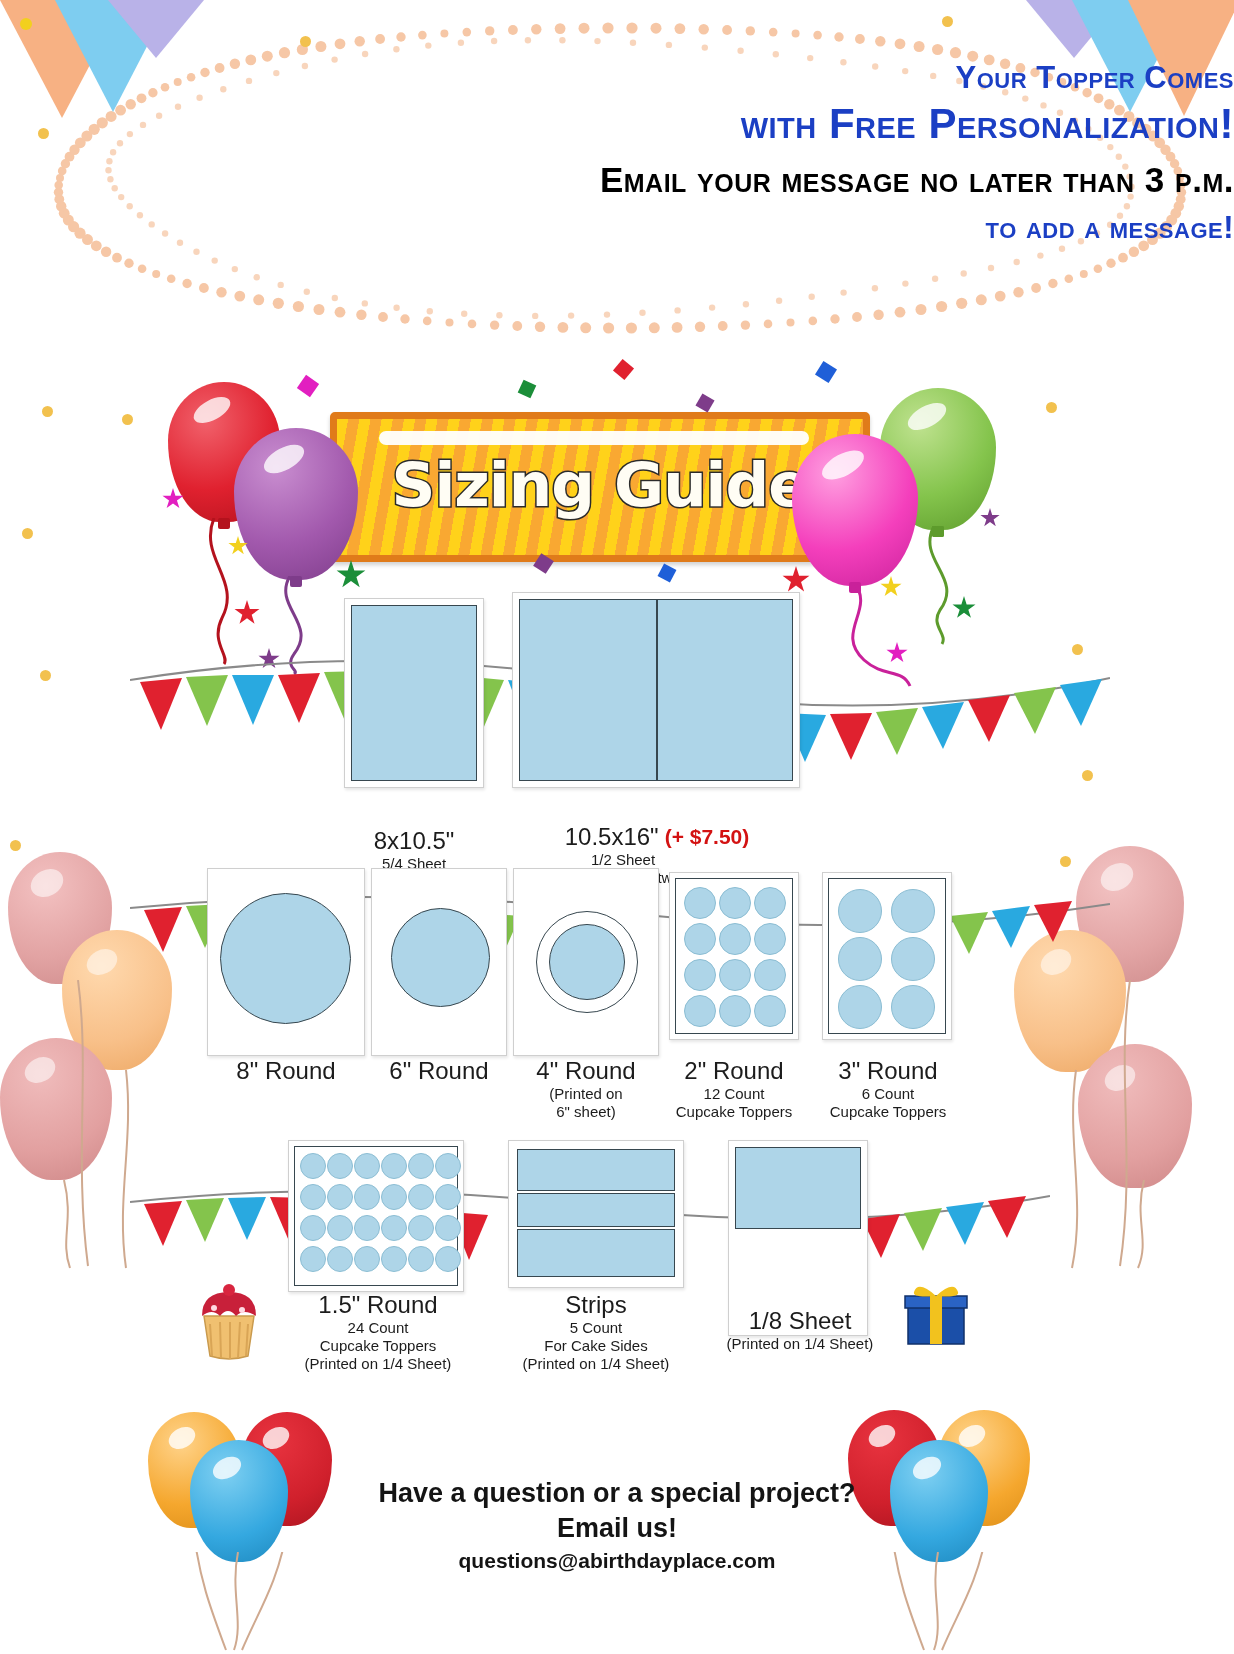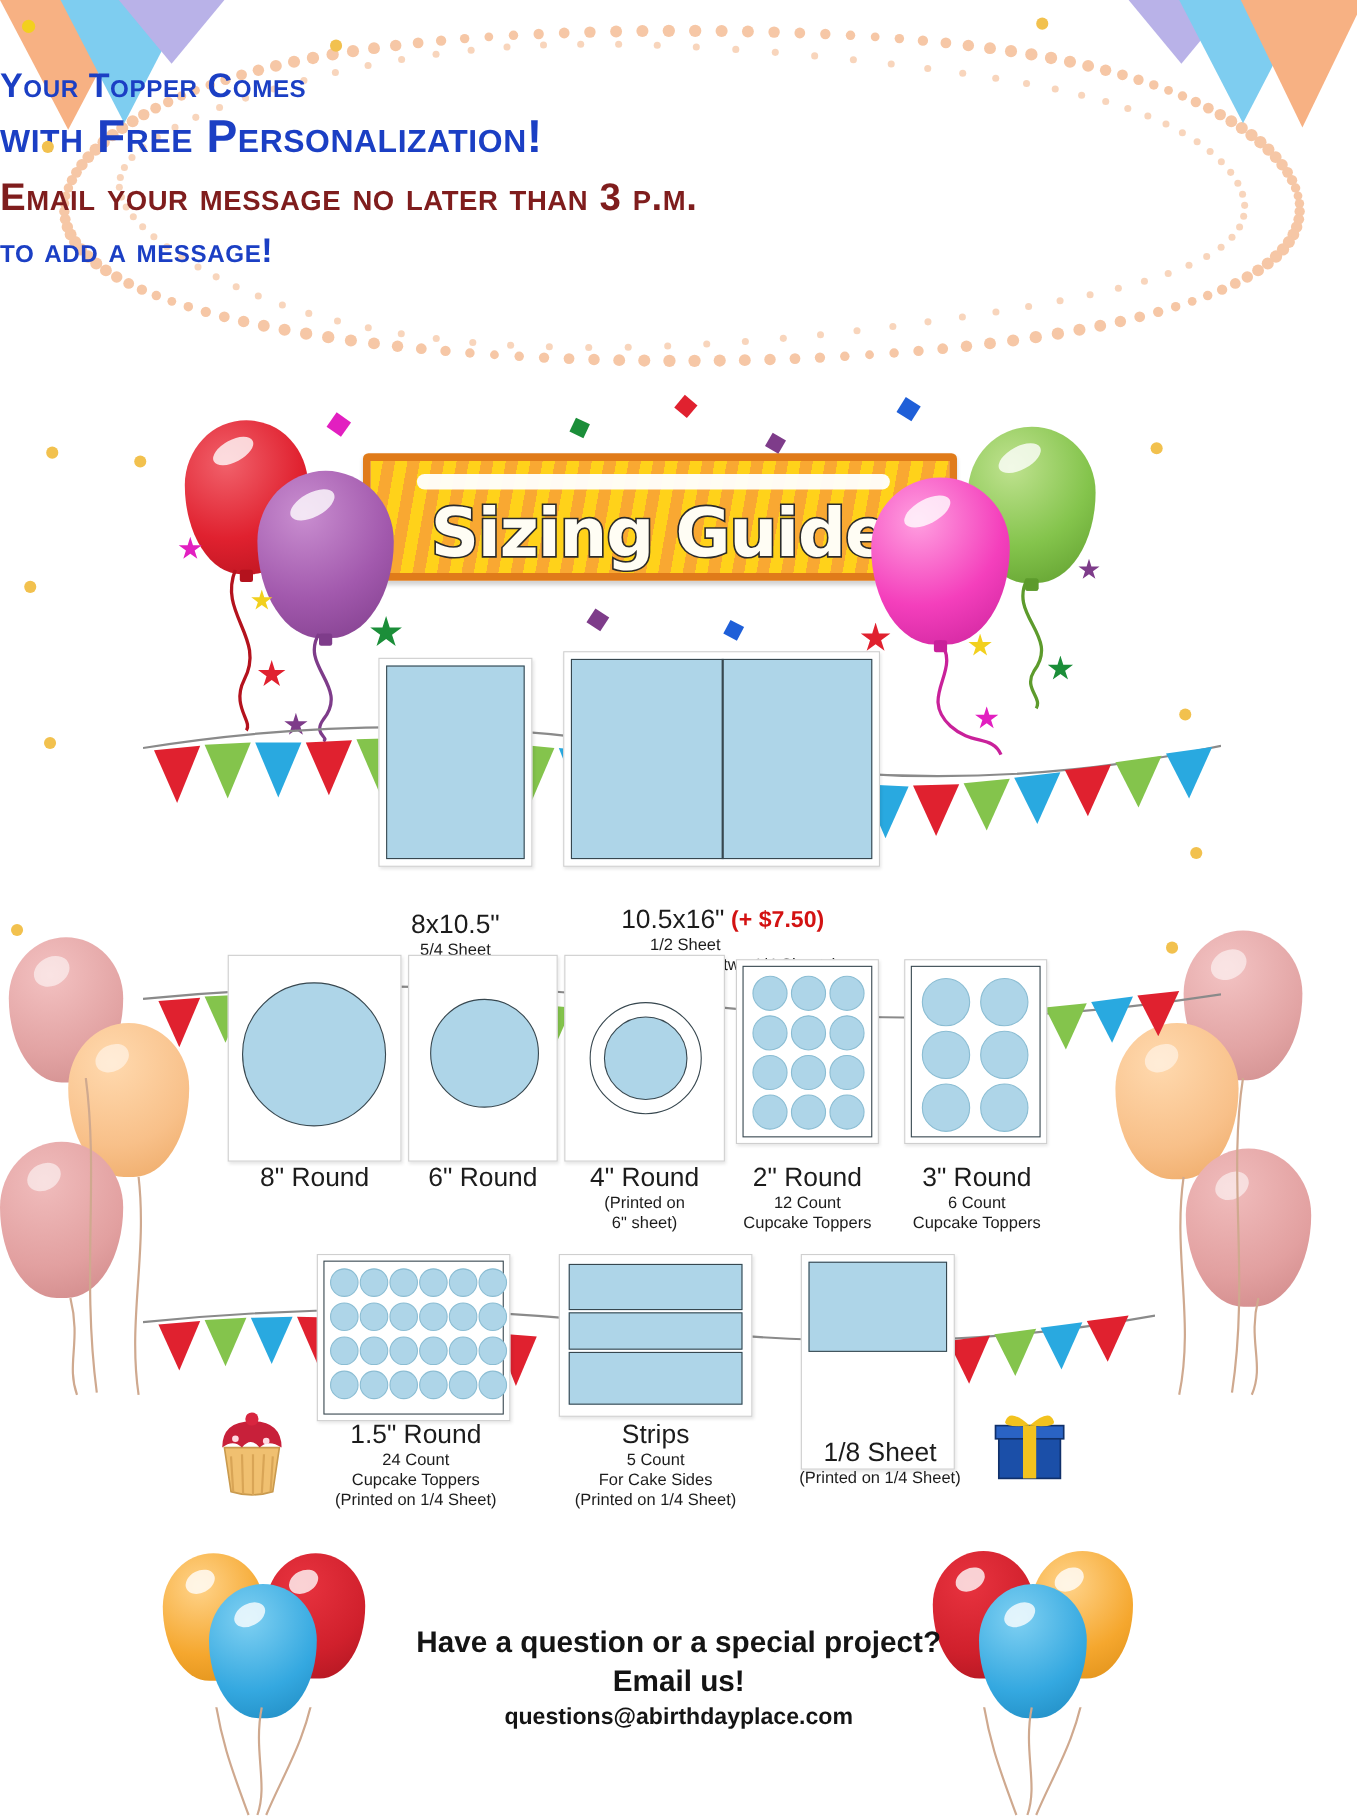--- a/index.html
+++ b/index.html
@@ -17,40 +17,40 @@
   .dot { position:absolute; border-radius:50%; }
   .sq  { position:absolute; }
   .star {
     position:absolute;
     clip-path: polygon(50% 0%, 61% 35%, 98% 35%, 68% 57%, 79% 91%, 50% 70%, 21% 91%, 32% 57%, 2% 35%, 39% 35%);
   }
 
   
   .header {
     position:absolute; left:0; top:62px; width:1234px;
-    text-align:left;
+    text-align:right;
   }
   .hdr-line { font-weight:bold; letter-spacing:.5px; line-height:1.06; }
   .hdr-blue { color:#1b3fc4; }
-  .hdr-red  { color:#7f1d1d; }
+  .hdr-red  { color:#000000; }
   .l1 { font-size:31px; font-variant:small-caps; }
   .l2 { font-size:42px; font-variant:small-caps; margin-top:7px;}
   .l3 { font-size:35px; font-variant:small-caps; margin-top:15px;}
   .l4 { font-size:35px; font-variant:small-caps; margin-top:6px;}
   .l5 { font-size:31px; font-variant:small-caps; margin-top:14px;}
 
   
   .swirl { position:absolute; left:40px; top:10px; width:1160px; height:340px; }
 
   
   .tri { position:absolute; width:0; height:0; }
 
   
   .banner {
-    position:absolute; left:330px; top:412px; width:540px; height:116px;
+    position:absolute; left:330px; top:412px; width:540px; height:150px;
     background: repeating-linear-gradient(100deg,
         #ffd21a 0 11px, #f9a832 11px 22px);
     border: 7px solid #e07b1a;
     border-radius:5px;
     box-shadow: 0 3px 4px rgba(0,0,0,.18);
   }
   .banner-gloss {
     position:absolute; left:42px; top:12px; width:430px; height:14px;
     background:#fff; border-radius:7px; opacity:.95;
   }

